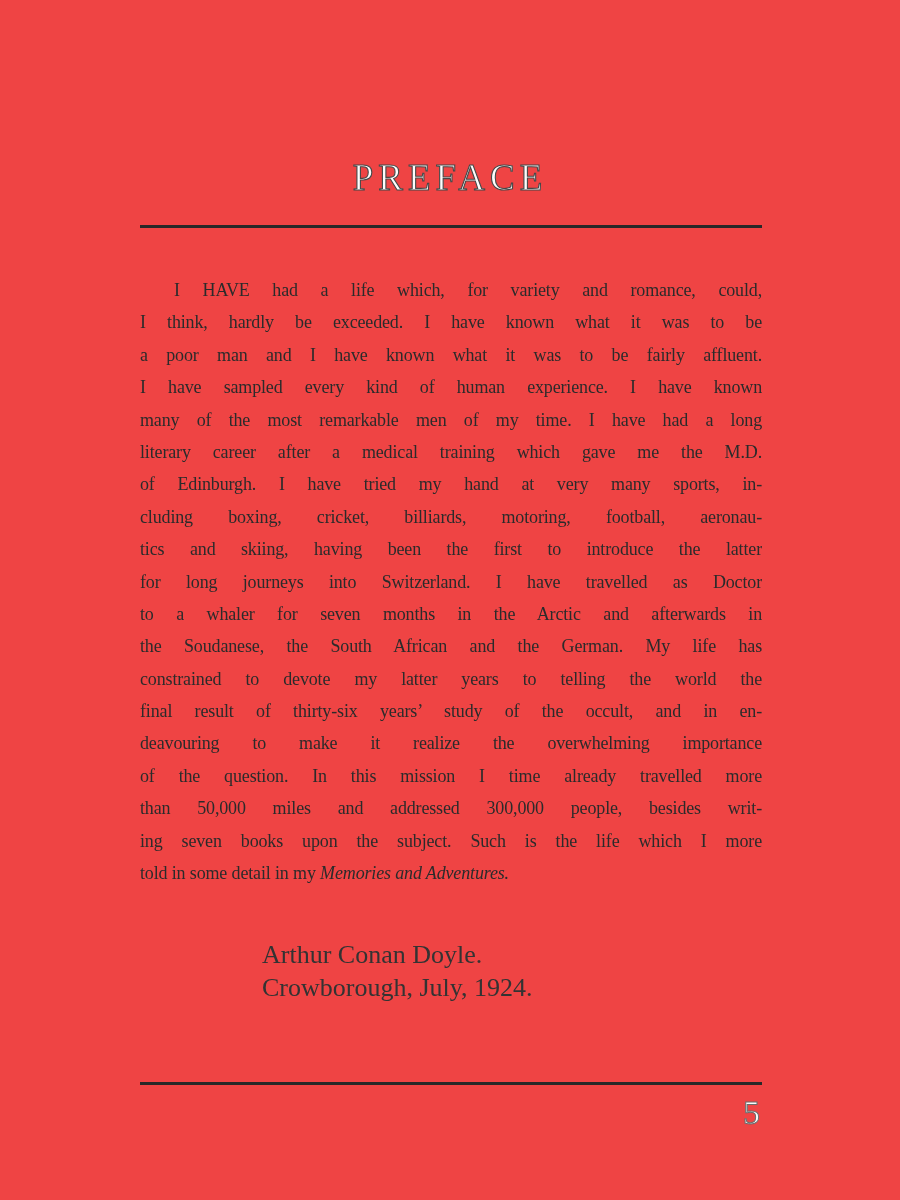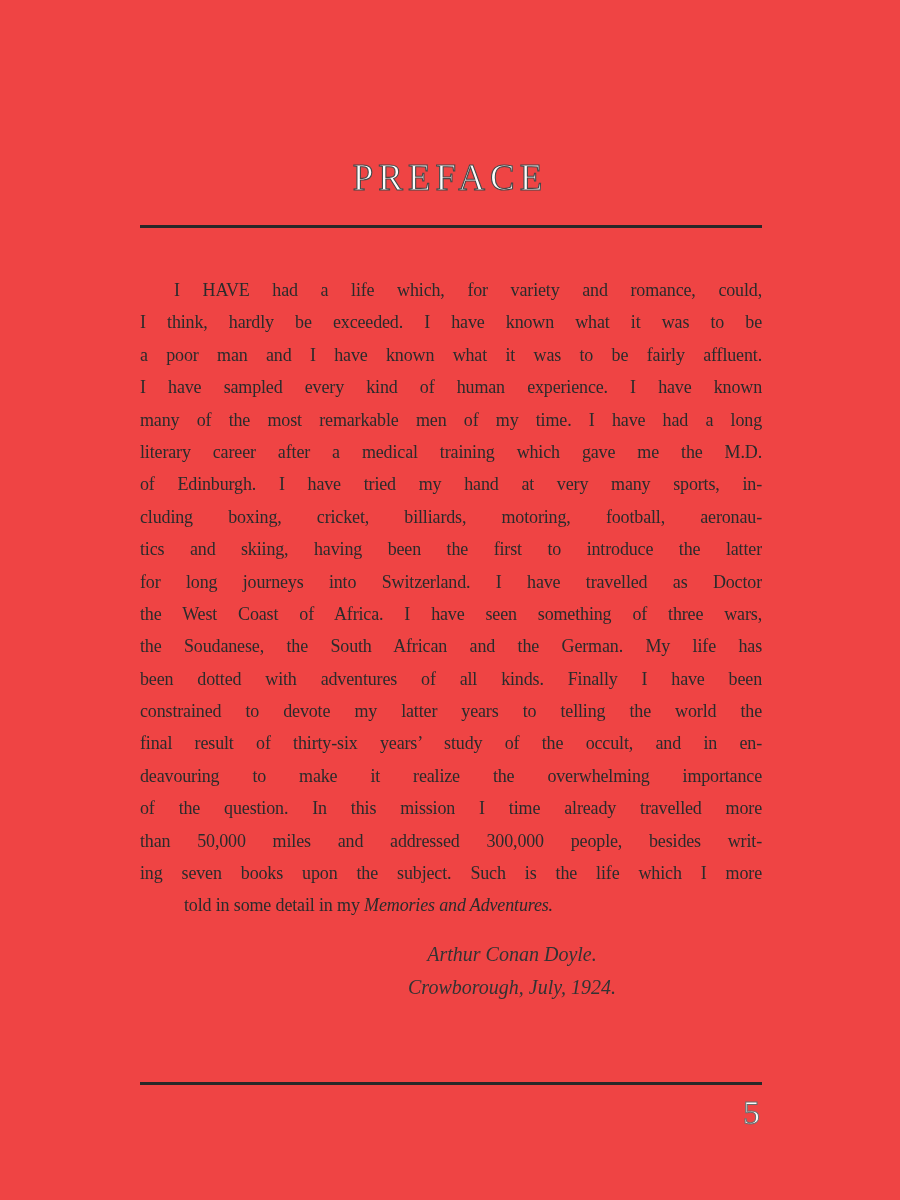--- a/index.html
+++ b/index.html
@@ -45,30 +45,29 @@
   }
   .pline {
     height: 32.4px;
     line-height: 32.4px;
     text-align: justify;
     text-align-last: justify;
     overflow: hidden;
     white-space: normal;
   }
   .pline.first { padding-left: 34px; }
-  .pline.last { text-align: right; text-align-last: left; margin-left: 44px; }
+  .pline.last { text-align: right; text-align-last: left; }
   .book-title-italic { font-style: italic; }
   .signature {
     position: absolute;
     top: 938px;
     right: 138px;
     width: 500px;
-    text-align: center;
-    font-style: italic;
-    font-size: 20px;
+    text-align: left;
+    font-size: 26px;
     color: #333333;
   }
   .signature div { line-height: 33px; }
   .page-number {
     position: absolute;
     top: 1094px;
     right: 140px;
     font-size: 34px;
     color: #fbfbfb;
     -webkit-text-stroke: 1px #6b6b6b;
@@ -88,23 +87,22 @@
     <div class="pline first">I HAVE had a life which, for variety and romance, could,</div>
     <div class="pline">I think, hardly be exceeded. I have known what it was to be</div>
     <div class="pline">a poor man and I have known what it was to be fairly affluent.</div>
     <div class="pline">I have sampled every kind of human experience. I have known</div>
     <div class="pline">many of the most remarkable men of my time. I have had a long</div>
     <div class="pline">literary career after a medical training which gave me the M.D.</div>
     <div class="pline">of Edinburgh. I have tried my hand at very many sports, in-</div>
     <div class="pline">cluding boxing, cricket, billiards, motoring, football, aeronau-</div>
     <div class="pline">tics and skiing, having been the first to introduce the latter</div>
     <div class="pline">for long journeys into Switzerland. I have travelled as Doctor</div>
-    <div class="pline">the West Coast of Africa. I have seen something of three wars,</div>
+    <div class="pline">to a whaler for seven months in the Arctic and afterwards in</div>
     <div class="pline">the Soudanese, the South African and the German. My life has</div>
-    <div class="pline">been dotted with adventures of all kinds. Finally I have been</div>
     <div class="pline">constrained to devote my latter years to telling the world the</div>
     <div class="pline">final result of thirty-six years’ study of the occult, and in en-</div>
     <div class="pline">deavouring to make it realize the overwhelming importance</div>
     <div class="pline">of the question. In this mission I time already travelled more</div>
     <div class="pline">than 50,000 miles and addressed 300,000 people, besides writ-</div>
     <div class="pline">ing seven books upon the subject. Such is the life which I more</div>
     <div class="pline last"><span>told in some detail in my </span><span class="book-title-italic">Memories and Adventures.</span></div>
   </div>
 
   <div class="signature">

